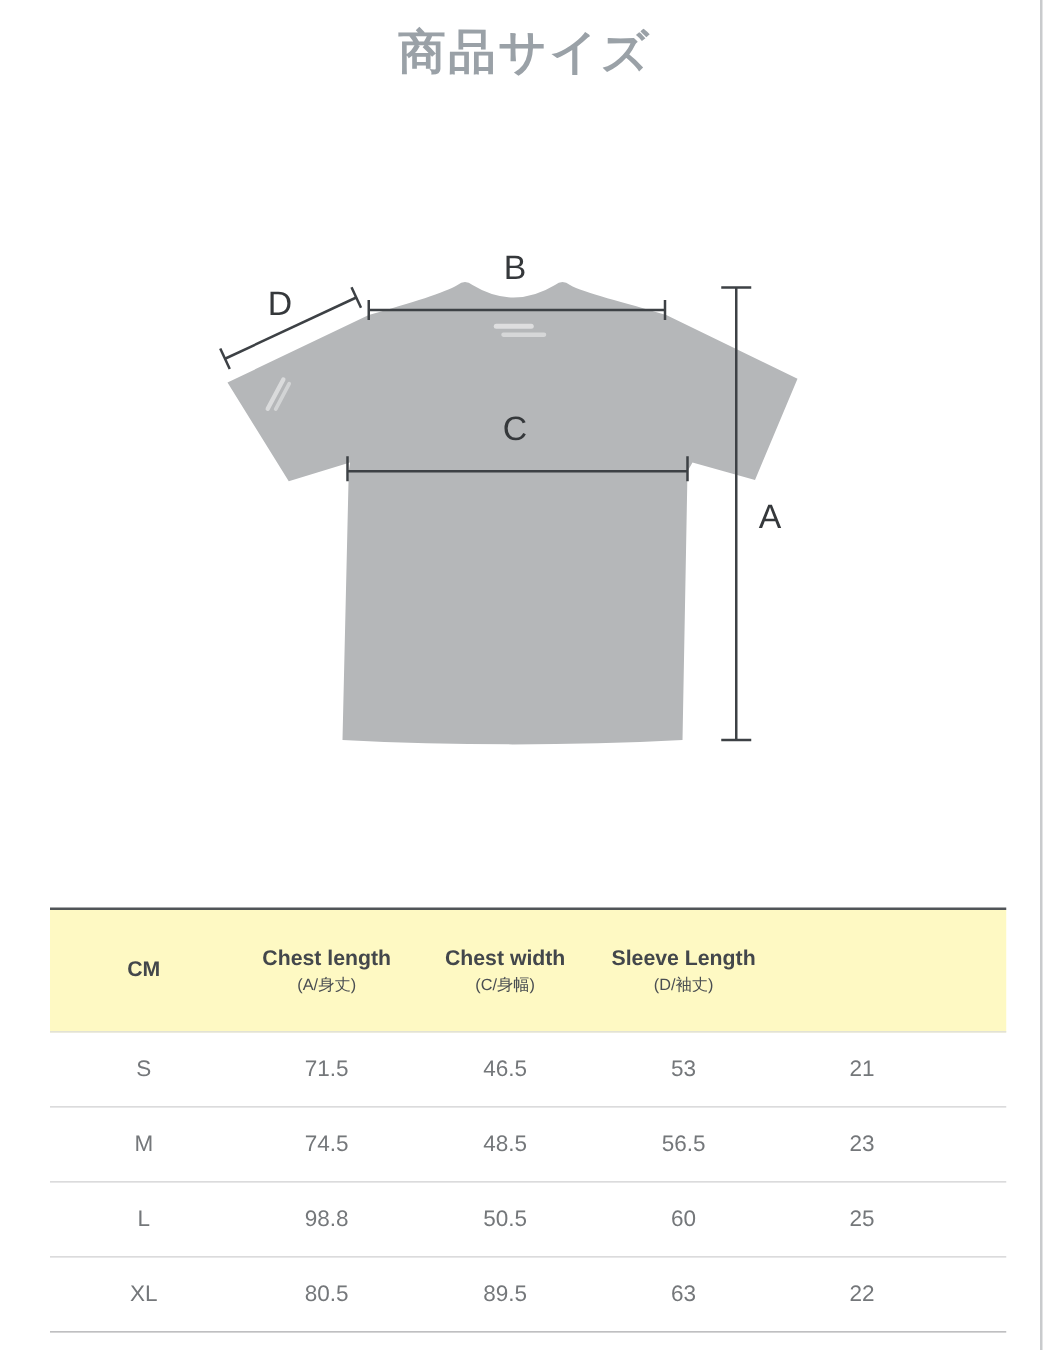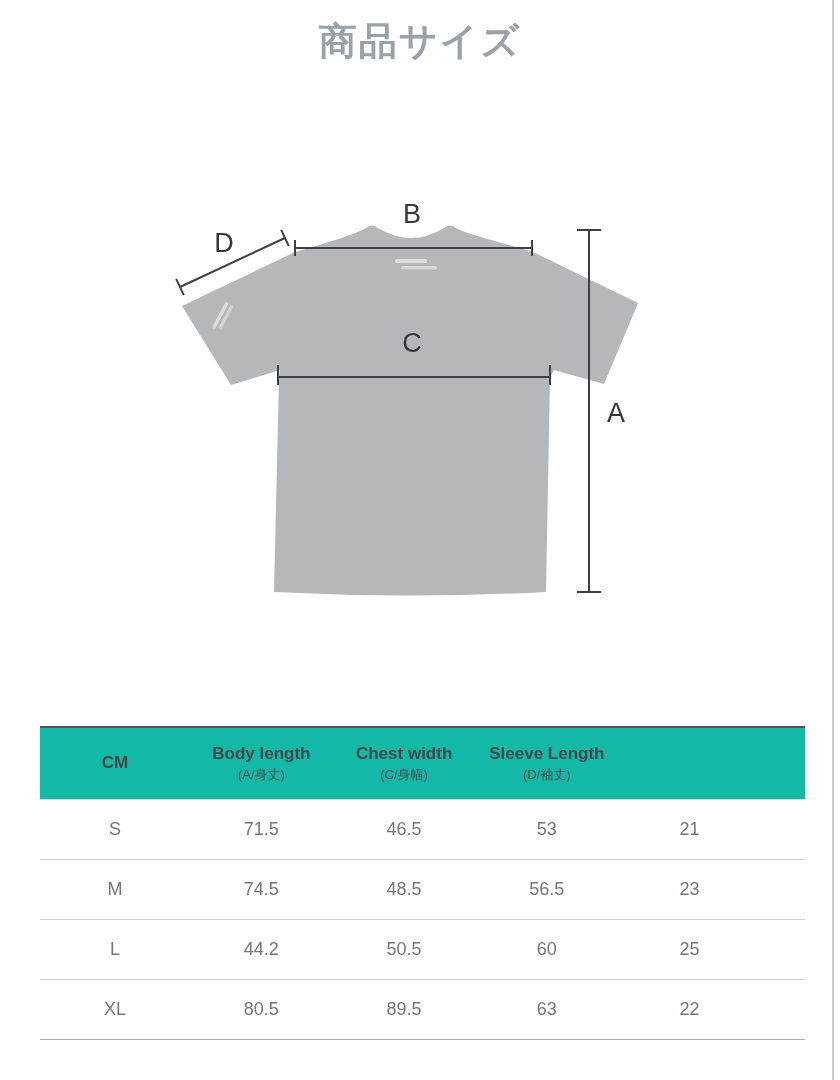--- a/index.html
+++ b/index.html
@@ -39,22 +39,22 @@
   .size-table {
     position:absolute; top:726px; left:40px; width:765px;
     border-top:2px solid #515558;
   }
   .thead, .trow {
     display:grid;
     grid-template-columns:150px 1fr 1fr 1fr 1fr;
     padding-right:44px;
   }
   .thead {
-    height:72px;
-    background:#14b8a6;
+    height:98px;
+    background:#fef9c3;
     border-bottom:1px solid #d9dadb;
   }
   .th {
     display:flex; flex-direction:column;
     align-items:center; justify-content:center;
     line-height:1.35;
   }
   .th-main { font-size:17px; font-weight:600; color:#43474b; }
   .th-sub  { font-size:13px; font-weight:400; color:#4a4e52; }
   .trow {
@@ -137,21 +137,21 @@
     </svg>
   </div>
 
   <div class="size-table">
 
     <div class="thead">
       <div class="th">
         <div class="th-main">CM</div>
       </div>
       <div class="th">
-        <div class="th-main">Body length</div>
+        <div class="th-main">Chest length</div>
         <div class="th-sub">(A/身丈)</div>
       </div>
       <div class="th">
         <div class="th-main">Chest width</div>
         <div class="th-sub">(C/身幅)</div>
       </div>
       <div class="th">
         <div class="th-main">Sleeve Length</div>
         <div class="th-sub">(D/袖丈)</div>
       </div>
@@ -168,21 +168,21 @@
     <div class="trow">
       <div class="td">M</div>
       <div class="td">74.5</div>
       <div class="td">48.5</div>
       <div class="td">56.5</div>
       <div class="td">23</div>
     </div>
 
     <div class="trow">
       <div class="td">L</div>
-      <div class="td">44.2</div>
+      <div class="td">98.8</div>
       <div class="td">50.5</div>
       <div class="td">60</div>
       <div class="td">25</div>
     </div>
 
     <div class="trow">
       <div class="td">XL</div>
       <div class="td">80.5</div>
       <div class="td">89.5</div>
       <div class="td">63</div>

